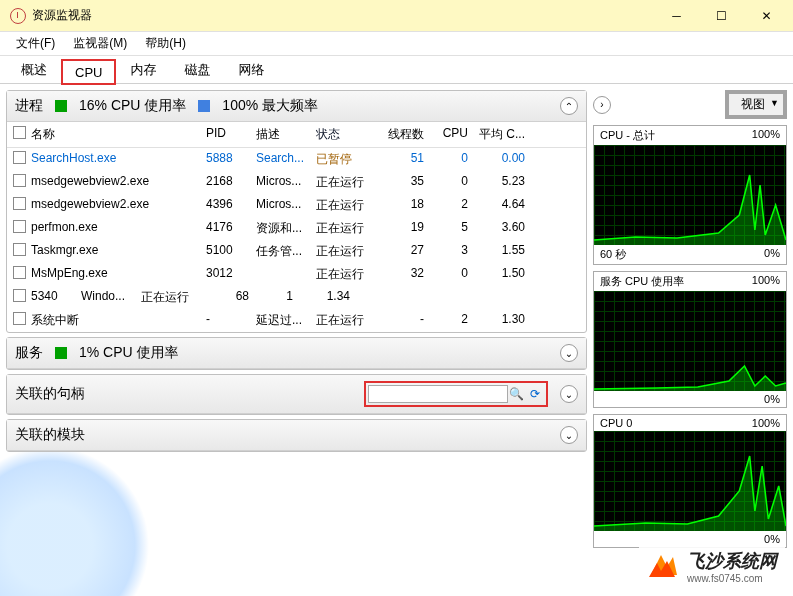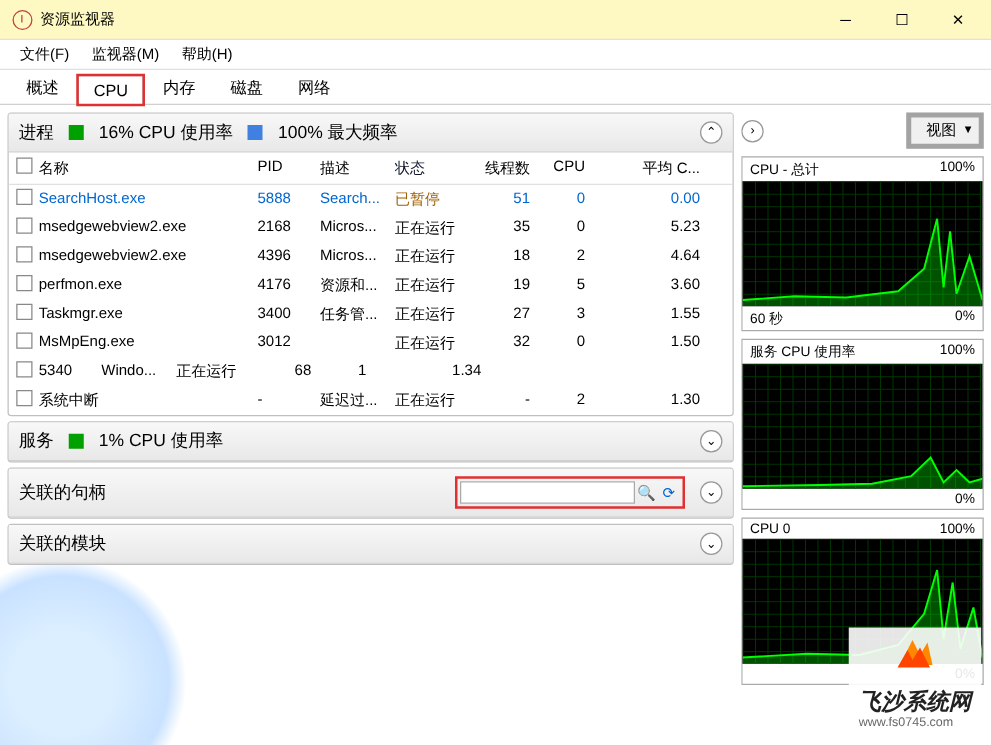--- a/index.html
+++ b/index.html
@@ -30,36 +30,36 @@
 .table-row.highlighted { color: #0066d0; }
 .col-check { width: 18px; }
 .checkbox { width: 13px; height: 13px; border: 1px solid #888; display: inline-block; background: #fff; }
 .col-name { width: 175px; overflow: hidden; text-overflow: ellipsis; white-space: nowrap; }
 .col-pid { width: 50px; text-align: left; }
 .col-desc { width: 60px; overflow: hidden; white-space: nowrap; }
 .col-status { width: 60px; color: #a16207; }
 .table-row:not(.highlighted) .col-status { color: #000; }
 .col-threads { width: 60px; text-align: right; padding-right: 12px; }
 .col-cpu { width: 40px; text-align: right; padding-right: 8px; }
-.col-avg { width: 55px; text-align: right; padding-right: 6px; margin-left: 35px; }
+.col-avg { width: 55px; text-align: right; padding-right: 6px; }
 .search-wrap { display: flex; align-items: center; gap: 4px; }
 .search-box-hl { border: 2px solid #e03030; padding: 2px; display: flex; align-items: center; }
 .search-input { width: 140px; height: 18px; border: 1px solid #aaa; padding: 0 4px; font-size: 11px; }
 .search-btn { width: 18px; height: 18px; display: flex; align-items: center; justify-content: center; font-size: 12px; color: #444; }
 .chart-box { border: 1px solid #aaa; margin-bottom: 6px; background: #fff; text-align: center; }
 .chart-header { display: flex; justify-content: space-between; padding: 2px 6px; font-size: 11px; }
 .chart-canvas { height: 100px; background: #000; position: relative; overflow: hidden; }
 .chart-grid { position: absolute; inset: 0; background-image: linear-gradient(#003800 1px, transparent 1px), linear-gradient(90deg, #003800 1px, transparent 1px); background-size: 10px 10px; }
 .chart-line { position: absolute; bottom: 0; left: 0; right: 0; }
 .chart-line svg { display: block; width: 100%; height: 100px; }
 .chart-footer { display: flex; justify-content: space-between; padding: 2px 6px; font-size: 11px; }
 .view-dd { display: flex; align-items: center; gap: 4px; margin-bottom: 6px; }
 .view-select { border: 4px solid #a3a3a3; padding: 2px 18px 2px 12px; font-size: 12px; position: relative; background: #f0f0f0; }
 .view-arrow { position: absolute; right: 4px; top: 4px; font-size: 9px; }
-.watermark { position: absolute; right: 8px; bottom: 8px; display: flex; align-items: center; gap: 8px; background: rgba(255,255,255,0.9); padding: 4px 8px; flex-direction: column; }
+.watermark { position: absolute; right: 8px; bottom: 8px; display: flex; align-items: center; gap: 8px; background: rgba(255,255,255,0.9); padding: 4px 8px; }
 .wm-icon svg { width: 32px; height: 32px; }
 .wm-text { display: flex; flex-direction: column; }
 .wm-title { font-size: 18px; font-weight: bold; font-style: italic; color: #222; }
 .wm-sub { font-size: 10px; color: #666; }
 .bg-blob { position: absolute; left: -50px; bottom: -50px; width: 200px; height: 200px; background: radial-gradient(circle, #88c8ff 30%, #4a9eff 60%, transparent 70%); opacity: 0.3; border-radius: 50%; z-index: -1; }
 </style>
 </head>
 <body>
 
 <div class="titlebar">
@@ -148,21 +148,21 @@
             <div class="col-pid">4176</div>
             <div class="col-desc">资源和...</div>
             <div class="col-status">正在运行</div>
             <div class="col-threads">19</div>
             <div class="col-cpu">5</div>
             <div class="col-avg">3.60</div>
           </div>
           <div class="table-row">
             <div class="col-check"><span class="checkbox"></span></div>
             <div class="col-name">Taskmgr.exe</div>
-            <div class="col-pid">3400</div>
+            <div class="col-pid">5100</div>
             <div class="col-desc">任务管...</div>
             <div class="col-status">正在运行</div>
             <div class="col-threads">27</div>
             <div class="col-cpu">3</div>
             <div class="col-avg">1.55</div>
           </div>
           <div class="table-row">
             <div class="col-check"><span class="checkbox"></span></div>
             <div class="col-name">MsMpEng.exe</div>
             <div class="col-pid">3012</div>

